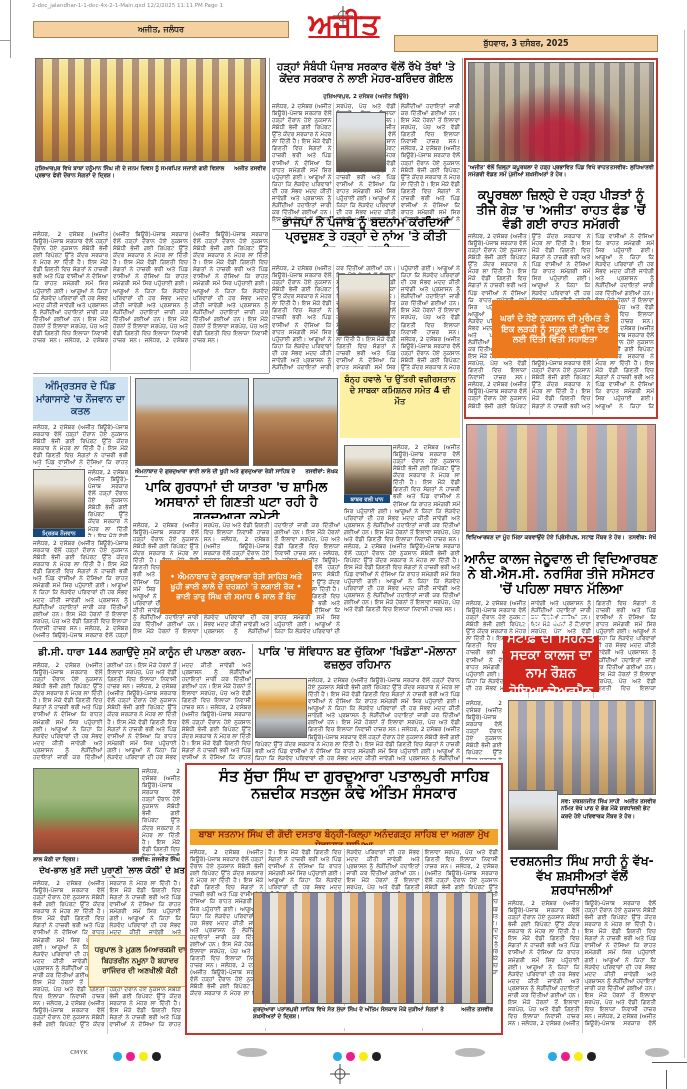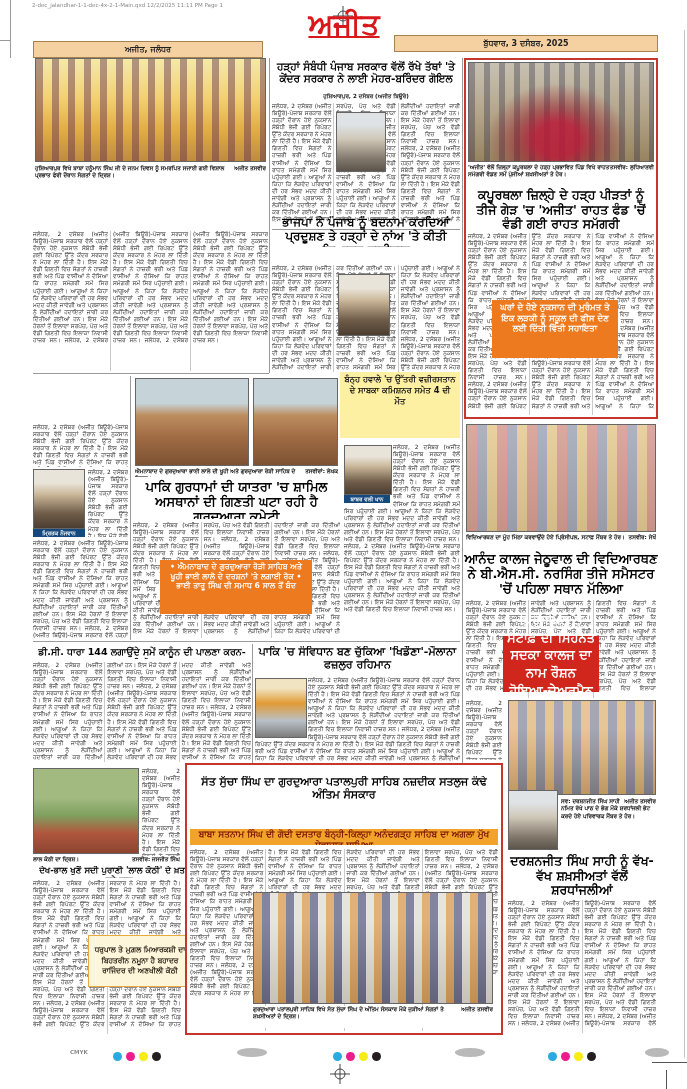--- a/index.html
+++ b/index.html
@@ -30,21 +30,21 @@
   .ph-college{background:repeating-linear-gradient(90deg,rgba(195,60,60,.34) 0 10px,rgba(60,90,160,.34) 10px 20px,rgba(230,180,60,.34) 20px 30px),
               linear-gradient(180deg,#e9e1d3,#c8beac);}
   .ph-crowd{background:repeating-linear-gradient(90deg,rgba(235,140,40,.5) 0 8px,rgba(45,55,120,.5) 8px 16px,rgba(245,245,245,.5) 16px 24px),
             linear-gradient(180deg,#dad4c8 0 26%,#988d7d);}
   .ph-hall{background:repeating-linear-gradient(90deg,rgba(230,150,40,.35) 0 9px,rgba(40,60,130,.35) 9px 18px),
            linear-gradient(180deg,#e7dfd1 0 30%,#cfc2ac 60%,#a6987f);}
   .ph-port{background:linear-gradient(180deg,#e9e4da 0 22%,#cbb89a 42%,#6f5c49 75%,#4c3e30);}
   .ph-port2{background:linear-gradient(180deg,#dfe3e6 0 20%,#cfc7b8 45%,#80766a 80%,#5c544a);}
   .ph-port-or{background:linear-gradient(180deg,#f1e4c2 0 16%,#e09b35 42%,#b9c0c7 72%,#7c7c7c);}
   .capbar{background:#15497e;color:#fff;font-size:5.5px;font-weight:bold;text-align:center;line-height:8px;overflow:hidden;}
-  .obox{background:#ed7a1f;color:#fff;font-weight:bold;text-align:center;display:flex;
+  .obox{background:#ed7a1f;color:#fff;font-weight:bold;text-align:center;display:flex;align-items:center;
         justify-content:center;padding:2px 4px;line-height:1.25;}
   .ybox{background:#fdf0a2;color:#151515;font-weight:bold;text-align:center;padding:2px 3px;line-height:1.3;}
   .cbox{background:#fdf6da;border:1.5px solid #e9a93c;color:#20140a;font-weight:bold;text-align:center;
         display:flex;align-items:center;justify-content:center;padding:2px 3px;line-height:1.45;}
   .rband{background:#d0261c;color:#fff;font-weight:bold;text-align:center;display:flex;align-items:center;
          justify-content:center;padding:2px 3px;line-height:1.35;}
   .blueband{background:#cfe3f2;color:#0e3766;font-weight:bold;text-align:center;display:flex;align-items:center;
             justify-content:center;line-height:1.35;}
   .redbox{border:2px solid #c5372c;background:#fff;}
   .kband{background:#f2a32b;color:#7c1402;font-weight:bold;text-align:center;line-height:1.2;overflow:hidden;}
@@ -68,21 +68,21 @@
       <div class="vr" style="height:1028px;background:#c4c4c4;"></div>
     </div>
   <div class="abs" style="left:333px;top:6px;">
     <svg width="20" height="20">
         <circle cx="10" cy="10" r="5" fill="none" stroke="#444" stroke-width="1"></circle>
         <line x1="10" y1="0" x2="10" y2="20" stroke="#444" stroke-width="1"></line>
         <line x1="0" y1="10" x2="20" y2="10" stroke="#444" stroke-width="1"></line>
       </svg>
   </div>
 
-  <div class="abs ear" style="left:33px;top:41px;width:230px;height:17px;">
+  <div class="abs ear" style="left:33px;top:21px;width:256px;height:17px;">
     <span>ਅਜੀਤ, ਜਲੰਧਰ</span>
   </div>
   <div class="abs mast" style="left:297px;top:8px;width:94px;height:33px;text-decoration:underline;">ਅਜੀਤ</div>
   <div class="abs ear" style="left:394px;top:35px;width:264px;height:17px;">
     <span>ਬੁੱਧਵਾਰ, 3 ਦਸੰਬਰ, 2025</span>
   </div>
 
   <div class="abs vr" style="left:269px;top:58px;height:315px;"></div>
   <div class="abs vr" style="left:462px;top:58px;height:705px;"></div>
   <div class="abs vr" style="left:130px;top:376px;height:264px;"></div>
@@ -115,20 +115,21 @@
   <div class="abs cap" style="left:468px;top:164px;width:186px;height:22px;">
     <span class="cr">ਤਸਵੀਰ: ਲੁਧਿਆਣਵੀ</span>
     <span>'ਅਜੀਤ' ਵੱਲੋਂ ਜ਼ਿਲ੍ਹਾ ਕਪੂਰਥਲਾ ਦੇ ਹੜ੍ਹ ਪ੍ਰਭਾਵਿਤ ਪਿੰਡ ਵਿਖੇ ਰਾਹਤ ਸਮੱਗਰੀ ਵੰਡਣ ਸਮੇਂ ਪੁੱਜੀਆਂ ਸ਼ਖ਼ਸੀਅਤਾਂ ਤੇ ਹੋਰ।</span>
   </div>
   <div class="abs hl" style="left:466px;top:188px;width:190px;height:42px;font-size:12.5px;">ਕਪੂਰਥਲਾ ਜ਼ਿਲ੍ਹੇ ਦੇ ਹੜ੍ਹ ਪੀੜਤਾਂ ਨੂੰ ਤੀਜੇ ਗੇੜ 'ਚ 'ਅਜੀਤ' ਰਾਹਤ ਫੰਡ 'ਚੋਂ ਵੰਡੀ ਗਈ ਰਾਹਤ ਸਮੱਗਰੀ</div>
   <div class="abs bd c3" style="left:468px;top:233px;width:186px;height:182px;">ਜਲੰਧਰ, 2 ਦਸੰਬਰ (ਅਜੀਤ ਬਿਊਰੋ)-ਪੰਜਾਬ ਸਰਕਾਰ ਵੱਲੋਂ ਹੜ੍ਹਾਂ ਦੌਰਾਨ ਹੋਏ ਨੁਕਸਾਨ ਸੰਬੰਧੀ ਭੇਜੀ ਗਈ ਰਿਪੋਰਟ ਉੱਤੇ ਕੇਂਦਰ ਸਰਕਾਰ ਨੇ ਮੋਹਰ ਲਾ ਦਿੱਤੀ ਹੈ। ਇਸ ਮੌਕੇ ਵੱਡੀ ਗਿਣਤੀ ਵਿਚ ਸੰਗਤਾਂ ਨੇ ਹਾਜ਼ਰੀ ਭਰੀ ਅਤੇ ਪਿੰਡ ਵਾਸੀਆਂ ਨੇ ਦੱਸਿਆ ਕਿ ਰਾਹਤ ਸਮੱਗਰੀ ਸਮੇਂ ਸਿਰ ਪਹੁੰਚਾਈ ਗਈ। ਆਗੂਆਂ ਨੇ ਕਿਹਾ ਕਿ ਲੋੜਵੰਦ ਪਰਿਵਾਰਾਂ ਦੀ ਹਰ ਸੰਭਵ ਮਦਦ ਕੀਤੀ ਜਾਵੇਗੀ ਅਤੇ ਪ੍ਰਸ਼ਾਸਨ ਨੂੰ ਲੋੜੀਂਦੀਆਂ ਹਦਾਇਤਾਂ ਜਾਰੀ ਕਰ ਦਿੱਤੀਆਂ ਗਈਆਂ ਹਨ। ਇਸ ਮੌਕੇ ਹੋਰਨਾਂ ਤੋਂ ਇਲਾਵਾ ਸਰਪੰਚ, ਪੰਚ ਅਤੇ ਵੱਡੀ ਗਿਣਤੀ ਵਿਚ ਇਲਾਕਾ ਨਿਵਾਸੀ ਹਾਜ਼ਰ ਸਨ। ਜਲੰਧਰ, 2 ਦਸੰਬਰ (ਅਜੀਤ ਬਿਊਰੋ)-ਪੰਜਾਬ ਸਰਕਾਰ ਵੱਲੋਂ ਹੜ੍ਹਾਂ ਦੌਰਾਨ ਹੋਏ ਨੁਕਸਾਨ ਸੰਬੰਧੀ ਭੇਜੀ ਗਈ ਰਿਪੋਰਟ ਉੱਤੇ ਕੇਂਦਰ ਸਰਕਾਰ ਨੇ ਮੋਹਰ ਲਾ ਦਿੱਤੀ ਹੈ। ਇਸ ਮੌਕੇ ਵੱਡੀ ਗਿਣਤੀ ਵਿਚ ਸੰਗਤਾਂ ਨੇ ਹਾਜ਼ਰੀ ਭਰੀ ਅਤੇ ਪਿੰਡ ਵਾਸੀਆਂ ਨੇ ਦੱਸਿਆ ਕਿ ਰਾਹਤ ਸਮੱਗਰੀ ਸਮੇਂ ਸਿਰ ਪਹੁੰਚਾਈ ਗਈ। ਆਗੂਆਂ ਨੇ ਕਿਹਾ ਕਿ ਲੋੜਵੰਦ ਪਰਿਵਾਰਾਂ ਦੀ ਹਰ ਸੰਭਵ ਮਦਦ ਕੀਤੀ ਜਾਵੇਗੀ ਅਤੇ ਪ੍ਰਸ਼ਾਸਨ ਨੂੰ ਲੋੜੀਂਦੀਆਂ ਹਦਾਇਤਾਂ ਜਾਰੀ ਕਰ ਦਿੱਤੀਆਂ ਗਈਆਂ ਹਨ। ਇਸ ਮੌਕੇ ਹੋਰਨਾਂ ਤੋਂ ਇਲਾਵਾ ਸਰਪੰਚ, ਪੰਚ ਅਤੇ ਵੱਡੀ ਗਿਣਤੀ ਵਿਚ ਇਲਾਕਾ ਨਿਵਾਸੀ ਹਾਜ਼ਰ ਸਨ। ਜਲੰਧਰ, 2 ਦਸੰਬਰ (ਅਜੀਤ ਬਿਊਰੋ)-ਪੰਜਾਬ ਸਰਕਾਰ ਵੱਲੋਂ ਹੜ੍ਹਾਂ ਦੌਰਾਨ ਹੋਏ ਨੁਕਸਾਨ ਸੰਬੰਧੀ ਭੇਜੀ ਗਈ ਰਿਪੋਰਟ ਉੱਤੇ ਕੇਂਦਰ ਸਰਕਾਰ ਨੇ ਮੋਹਰ ਲਾ ਦਿੱਤੀ ਹੈ। ਇਸ ਮੌਕੇ ਵੱਡੀ ਗਿਣਤੀ ਵਿਚ ਸੰਗਤਾਂ ਨੇ ਹਾਜ਼ਰੀ ਭਰੀ ਅਤੇ ਪਿੰਡ ਵਾਸੀਆਂ ਨੇ ਦੱਸਿਆ ਕਿ ਰਾਹਤ ਸਮੱਗਰੀ ਸਮੇਂ ਸਿਰ ਪਹੁੰਚਾਈ ਗਈ। ਆਗੂਆਂ ਨੇ ਕਿਹਾ ਕਿ ਲੋੜਵੰਦ ਪਰਿਵਾਰਾਂ ਦੀ ਹਰ ਸੰਭਵ ਮਦਦ ਕੀਤੀ ਜਾਵੇਗੀ ਅਤੇ ਪ੍ਰਸ਼ਾਸਨ ਨੂੰ ਲੋੜੀਂਦੀਆਂ ਹਦਾਇਤਾਂ ਜਾਰੀ ਕਰ ਦਿੱਤੀਆਂ ਗਈਆਂ ਹਨ। ਇਸ ਮੌਕੇ ਹੋਰਨਾਂ ਤੋਂ ਇਲਾਵਾ ਸਰਪੰਚ, ਪੰਚ ਅਤੇ ਵੱਡੀ ਗਿਣਤੀ ਵਿਚ ਇਲਾਕਾ ਨਿਵਾਸੀ ਹਾਜ਼ਰ ਸਨ। ਜਲੰਧਰ, 2 ਦਸੰਬਰ (ਅਜੀਤ ਬਿਊਰੋ)-ਪੰਜਾਬ ਸਰਕਾਰ ਵੱਲੋਂ ਹੜ੍ਹਾਂ ਦੌਰਾਨ ਹੋਏ ਨੁਕਸਾਨ ਸੰਬੰਧੀ ਭੇਜੀ ਗਈ ਰਿਪੋਰਟ ਉੱਤੇ ਕੇਂਦਰ ਸਰਕਾਰ ਨੇ ਮੋਹਰ ਲਾ ਦਿੱਤੀ ਹੈ। ਇਸ ਮੌਕੇ ਵੱਡੀ ਗਿਣਤੀ ਵਿਚ ਸੰਗਤਾਂ ਨੇ ਹਾਜ਼ਰੀ ਭਰੀ ਅਤੇ ਪਿੰਡ ਵਾਸੀਆਂ ਨੇ ਦੱਸਿਆ ਕਿ ਰਾਹਤ ਸਮੱਗਰੀ ਸਮੇਂ ਸਿਰ ਪਹੁੰਚਾਈ ਗਈ। ਆਗੂਆਂ ਨੇ ਕਿਹਾ ਕਿ ਲੋੜਵੰਦ ਪਰਿਵਾਰਾਂ ਦੀ ਹਰ ਸੰਭਵ ਮਦਦ ਕੀਤੀ ਜਾਵੇਗੀ ਅਤੇ ਪ੍ਰਸ਼ਾਸਨ ਨੂੰ ਲੋੜੀਂਦੀਆਂ ਹਦਾਇਤਾਂ ਜਾਰੀ ਕਰ ਦਿੱਤੀਆਂ ਗਈਆਂ ਹਨ। ਇਸ ਮੌਕੇ ਹੋਰਨਾਂ ਤੋਂ ਇਲਾਵਾ ਸਰਪੰਚ, ਪੰਚ ਅਤੇ ਵੱਡੀ ਗਿਣਤੀ ਵਿਚ ਇਲਾਕਾ ਨਿਵਾਸੀ ਹਾਜ਼ਰ ਸਨ।</div>
   <div class="abs obox" style="left:492px;top:300px;width:126px;height:58px;font-size:8.6px;">
     <span>ਘਰਾਂ ਦੇ ਹੋਏ ਨੁਕਸਾਨ ਦੀ ਮੁਰੰਮਤ ਤੇ ਇਕ ਲੜਕੀ ਨੂੰ ਸਕੂਲ ਦੀ ਫੀਸ ਦੇਣ ਲਈ ਦਿੱਤੀ ਵਿੱਤੀ ਸਹਾਇਤਾ</span>
   </div>
 
+  <div class="abs blueband" style="left:33px;top:377px;width:95px;height:44px;font-size:9.5px;">ਅੰਮ੍ਰਿਤਸਰ ਦੇ ਪਿੰਡ ਮਾਂਗਾਸਾਏ 'ਚ ਨੌਜਵਾਨ ਦਾ ਕਤਲ</div>
   <div class="abs bd" style="left:33px;top:424px;width:95px;height:43px;">ਜਲੰਧਰ, 2 ਦਸੰਬਰ (ਅਜੀਤ ਬਿਊਰੋ)-ਪੰਜਾਬ ਸਰਕਾਰ ਵੱਲੋਂ ਹੜ੍ਹਾਂ ਦੌਰਾਨ ਹੋਏ ਨੁਕਸਾਨ ਸੰਬੰਧੀ ਭੇਜੀ ਗਈ ਰਿਪੋਰਟ ਉੱਤੇ ਕੇਂਦਰ ਸਰਕਾਰ ਨੇ ਮੋਹਰ ਲਾ ਦਿੱਤੀ ਹੈ। ਇਸ ਮੌਕੇ ਵੱਡੀ ਗਿਣਤੀ ਵਿਚ ਸੰਗਤਾਂ ਨੇ ਹਾਜ਼ਰੀ ਭਰੀ ਅਤੇ ਪਿੰਡ ਵਾਸੀਆਂ ਨੇ ਦੱਸਿਆ ਕਿ ਰਾਹਤ ਸਮੱਗਰੀ ਸਮੇਂ ਸਿਰ ਪਹੁੰਚਾਈ ਗਈ। ਆਗੂਆਂ ਨੇ ਕਿਹਾ ਕਿ ਲੋੜਵੰਦ ਪਰਿਵਾਰਾਂ ਦੀ ਹਰ ਸੰਭਵ ਮਦਦ ਕੀਤੀ ਜਾਵੇਗੀ ਅਤੇ ਪ੍ਰਸ਼ਾਸਨ ਨੂੰ ਲੋੜੀਂਦੀਆਂ ਹਦਾਇਤਾਂ ਜਾਰੀ ਕਰ ਦਿੱਤੀਆਂ ਗਈਆਂ ਹਨ। ਇਸ ਮੌਕੇ ਹੋਰਨਾਂ ਤੋਂ ਇਲਾਵਾ ਸਰਪੰਚ, ਪੰਚ ਅਤੇ ਵੱਡੀ ਗਿਣਤੀ ਵਿਚ ਇਲਾਕਾ ਨਿਵਾਸੀ ਹਾਜ਼ਰ ਸਨ।</div>
   <div class="abs ph ph-port" style="left:33px;top:469px;width:52px;height:60px;"></div>
   <div class="abs capbar" style="left:33px;top:529px;width:52px;height:8px;">ਮ੍ਰਿਤਕ ਨੌਜਵਾਨ</div>
   <div class="abs bd" style="left:88px;top:469px;width:40px;height:68px;">ਜਲੰਧਰ, 2 ਦਸੰਬਰ (ਅਜੀਤ ਬਿਊਰੋ)-ਪੰਜਾਬ ਸਰਕਾਰ ਵੱਲੋਂ ਹੜ੍ਹਾਂ ਦੌਰਾਨ ਹੋਏ ਨੁਕਸਾਨ ਸੰਬੰਧੀ ਭੇਜੀ ਗਈ ਰਿਪੋਰਟ ਉੱਤੇ ਕੇਂਦਰ ਸਰਕਾਰ ਨੇ ਮੋਹਰ ਲਾ ਦਿੱਤੀ ਹੈ। ਇਸ ਮੌਕੇ ਵੱਡੀ ਗਿਣਤੀ ਵਿਚ ਸੰਗਤਾਂ ਨੇ ਹਾਜ਼ਰੀ ਭਰੀ ਅਤੇ ਪਿੰਡ ਵਾਸੀਆਂ ਨੇ ਦੱਸਿਆ ਕਿ ਰਾਹਤ ਸਮੱਗਰੀ ਸਮੇਂ ਸਿਰ ਪਹੁੰਚਾਈ ਗਈ। ਆਗੂਆਂ ਨੇ ਕਿਹਾ ਕਿ ਲੋੜਵੰਦ ਪਰਿਵਾਰਾਂ ਦੀ ਹਰ ਸੰਭਵ ਮਦਦ ਕੀਤੀ ਜਾਵੇਗੀ ਅਤੇ ਪ੍ਰਸ਼ਾਸਨ ਨੂੰ ਲੋੜੀਂਦੀਆਂ ਹਦਾਇਤਾਂ ਜਾਰੀ ਕਰ ਦਿੱਤੀਆਂ ਗਈਆਂ ਹਨ। ਇਸ ਮੌਕੇ ਹੋਰਨਾਂ ਤੋਂ ਇਲਾਵਾ ਸਰਪੰਚ, ਪੰਚ ਅਤੇ ਵੱਡੀ ਗਿਣਤੀ ਵਿਚ ਇਲਾਕਾ ਨਿਵਾਸੀ ਹਾਜ਼ਰ ਸਨ।</div>
   <div class="abs bd" style="left:33px;top:540px;width:95px;height:98px;">ਜਲੰਧਰ, 2 ਦਸੰਬਰ (ਅਜੀਤ ਬਿਊਰੋ)-ਪੰਜਾਬ ਸਰਕਾਰ ਵੱਲੋਂ ਹੜ੍ਹਾਂ ਦੌਰਾਨ ਹੋਏ ਨੁਕਸਾਨ ਸੰਬੰਧੀ ਭੇਜੀ ਗਈ ਰਿਪੋਰਟ ਉੱਤੇ ਕੇਂਦਰ ਸਰਕਾਰ ਨੇ ਮੋਹਰ ਲਾ ਦਿੱਤੀ ਹੈ। ਇਸ ਮੌਕੇ ਵੱਡੀ ਗਿਣਤੀ ਵਿਚ ਸੰਗਤਾਂ ਨੇ ਹਾਜ਼ਰੀ ਭਰੀ ਅਤੇ ਪਿੰਡ ਵਾਸੀਆਂ ਨੇ ਦੱਸਿਆ ਕਿ ਰਾਹਤ ਸਮੱਗਰੀ ਸਮੇਂ ਸਿਰ ਪਹੁੰਚਾਈ ਗਈ। ਆਗੂਆਂ ਨੇ ਕਿਹਾ ਕਿ ਲੋੜਵੰਦ ਪਰਿਵਾਰਾਂ ਦੀ ਹਰ ਸੰਭਵ ਮਦਦ ਕੀਤੀ ਜਾਵੇਗੀ ਅਤੇ ਪ੍ਰਸ਼ਾਸਨ ਨੂੰ ਲੋੜੀਂਦੀਆਂ ਹਦਾਇਤਾਂ ਜਾਰੀ ਕਰ ਦਿੱਤੀਆਂ ਗਈਆਂ ਹਨ। ਇਸ ਮੌਕੇ ਹੋਰਨਾਂ ਤੋਂ ਇਲਾਵਾ ਸਰਪੰਚ, ਪੰਚ ਅਤੇ ਵੱਡੀ ਗਿਣਤੀ ਵਿਚ ਇਲਾਕਾ ਨਿਵਾਸੀ ਹਾਜ਼ਰ ਸਨ। ਜਲੰਧਰ, 2 ਦਸੰਬਰ (ਅਜੀਤ ਬਿਊਰੋ)-ਪੰਜਾਬ ਸਰਕਾਰ ਵੱਲੋਂ ਹੜ੍ਹਾਂ ਦੌਰਾਨ ਹੋਏ ਨੁਕਸਾਨ ਸੰਬੰਧੀ ਭੇਜੀ ਗਈ ਰਿਪੋਰਟ ਉੱਤੇ ਕੇਂਦਰ ਸਰਕਾਰ ਨੇ ਮੋਹਰ ਲਾ ਦਿੱਤੀ ਹੈ। ਇਸ ਮੌਕੇ ਵੱਡੀ ਗਿਣਤੀ ਵਿਚ ਸੰਗਤਾਂ ਨੇ ਹਾਜ਼ਰੀ ਭਰੀ ਅਤੇ ਪਿੰਡ ਵਾਸੀਆਂ ਨੇ ਦੱਸਿਆ ਕਿ ਰਾਹਤ ਸਮੱਗਰੀ ਸਮੇਂ ਸਿਰ ਪਹੁੰਚਾਈ ਗਈ। ਆਗੂਆਂ ਨੇ ਕਿਹਾ ਕਿ ਲੋੜਵੰਦ ਪਰਿਵਾਰਾਂ ਦੀ ਹਰ ਸੰਭਵ ਮਦਦ ਕੀਤੀ ਜਾਵੇਗੀ ਅਤੇ ਪ੍ਰਸ਼ਾਸਨ ਨੂੰ ਲੋੜੀਂਦੀਆਂ ਹਦਾਇਤਾਂ ਜਾਰੀ ਕਰ ਦਿੱਤੀਆਂ ਗਈਆਂ ਹਨ। ਇਸ ਮੌਕੇ ਹੋਰਨਾਂ ਤੋਂ ਇਲਾਵਾ ਸਰਪੰਚ, ਪੰਚ ਅਤੇ ਵੱਡੀ ਗਿਣਤੀ ਵਿਚ ਇਲਾਕਾ ਨਿਵਾਸੀ ਹਾਜ਼ਰ ਸਨ।</div>
 
   <div class="abs ph ph-ruin" style="left:135px;top:378px;width:114px;height:88px;"></div>
   <div class="abs ph ph-ruin" style="left:253px;top:378px;width:85px;height:88px;"></div>
   <div class="abs cap" style="left:135px;top:468px;width:203px;height:9px;">
     <span class="cr">ਤਸਵੀਰਾਂ: ਲੇਖਕ</span>
@@ -175,21 +176,21 @@
     <span class="cr">ਤਸਵੀਰ: ਜਸਜੀਤ ਸਿੰਘ</span>
     <span>ਲਾਲ ਕੋਠੀ ਦਾ ਦ੍ਰਿਸ਼।</span>
   </div>
   <div class="abs hl" style="left:33px;top:866px;width:172px;height:12px;font-size:8.6px;">ਦੇਖ-ਭਾਲ ਖੁਣੋਂ ਸਦੀ ਪੁਰਾਣੀ 'ਲਾਲ ਕੋਠੀ' ਦੇ ਖ਼ਤਮ ਹੋ ਰਹੇ ਬਾਨ</div>
   <div class="abs bd c2" style="left:33px;top:880px;width:148px;height:154px;">ਜਲੰਧਰ, 2 ਦਸੰਬਰ (ਅਜੀਤ ਬਿਊਰੋ)-ਪੰਜਾਬ ਸਰਕਾਰ ਵੱਲੋਂ ਹੜ੍ਹਾਂ ਦੌਰਾਨ ਹੋਏ ਨੁਕਸਾਨ ਸੰਬੰਧੀ ਭੇਜੀ ਗਈ ਰਿਪੋਰਟ ਉੱਤੇ ਕੇਂਦਰ ਸਰਕਾਰ ਨੇ ਮੋਹਰ ਲਾ ਦਿੱਤੀ ਹੈ। ਇਸ ਮੌਕੇ ਵੱਡੀ ਗਿਣਤੀ ਵਿਚ ਸੰਗਤਾਂ ਨੇ ਹਾਜ਼ਰੀ ਭਰੀ ਅਤੇ ਪਿੰਡ ਵਾਸੀਆਂ ਨੇ ਦੱਸਿਆ ਕਿ ਰਾਹਤ ਸਮੱਗਰੀ ਸਮੇਂ ਸਿਰ ਪਹੁੰਚਾਈ ਗਈ। ਆਗੂਆਂ ਨੇ ਕਿਹਾ ਕਿ ਲੋੜਵੰਦ ਪਰਿਵਾਰਾਂ ਦੀ ਹਰ ਸੰਭਵ ਮਦਦ ਕੀਤੀ ਜਾਵੇਗੀ ਅਤੇ ਪ੍ਰਸ਼ਾਸਨ ਨੂੰ ਲੋੜੀਂਦੀਆਂ ਹਦਾਇਤਾਂ ਜਾਰੀ ਕਰ ਦਿੱਤੀਆਂ ਗਈਆਂ ਹਨ। ਇਸ ਮੌਕੇ ਹੋਰਨਾਂ ਤੋਂ ਇਲਾਵਾ ਸਰਪੰਚ, ਪੰਚ ਅਤੇ ਵੱਡੀ ਗਿਣਤੀ ਵਿਚ ਇਲਾਕਾ ਨਿਵਾਸੀ ਹਾਜ਼ਰ ਸਨ। ਜਲੰਧਰ, 2 ਦਸੰਬਰ (ਅਜੀਤ ਬਿਊਰੋ)-ਪੰਜਾਬ ਸਰਕਾਰ ਵੱਲੋਂ ਹੜ੍ਹਾਂ ਦੌਰਾਨ ਹੋਏ ਨੁਕਸਾਨ ਸੰਬੰਧੀ ਭੇਜੀ ਗਈ ਰਿਪੋਰਟ ਉੱਤੇ ਕੇਂਦਰ ਸਰਕਾਰ ਨੇ ਮੋਹਰ ਲਾ ਦਿੱਤੀ ਹੈ। ਇਸ ਮੌਕੇ ਵੱਡੀ ਗਿਣਤੀ ਵਿਚ ਸੰਗਤਾਂ ਨੇ ਹਾਜ਼ਰੀ ਭਰੀ ਅਤੇ ਪਿੰਡ ਵਾਸੀਆਂ ਨੇ ਦੱਸਿਆ ਕਿ ਰਾਹਤ ਸਮੱਗਰੀ ਸਮੇਂ ਸਿਰ ਪਹੁੰਚਾਈ ਗਈ। ਆਗੂਆਂ ਨੇ ਕਿਹਾ ਕਿ ਲੋੜਵੰਦ ਪਰਿਵਾਰਾਂ ਦੀ ਹਰ ਸੰਭਵ ਮਦਦ ਕੀਤੀ ਜਾਵੇਗੀ ਅਤੇ ਪ੍ਰਸ਼ਾਸਨ ਨੂੰ ਲੋੜੀਂਦੀਆਂ ਹਦਾਇਤਾਂ ਜਾਰੀ ਕਰ ਦਿੱਤੀਆਂ ਗਈਆਂ ਹਨ। ਇਸ ਮੌਕੇ ਹੋਰਨਾਂ ਤੋਂ ਇਲਾਵਾ ਸਰਪੰਚ, ਪੰਚ ਅਤੇ ਵੱਡੀ ਗਿਣਤੀ ਵਿਚ ਇਲਾਕਾ ਨਿਵਾਸੀ ਹਾਜ਼ਰ ਸਨ। ਜਲੰਧਰ, 2 ਦਸੰਬਰ (ਅਜੀਤ ਬਿਊਰੋ)-ਪੰਜਾਬ ਸਰਕਾਰ ਵੱਲੋਂ ਹੜ੍ਹਾਂ ਦੌਰਾਨ ਹੋਏ ਨੁਕਸਾਨ ਸੰਬੰਧੀ ਭੇਜੀ ਗਈ ਰਿਪੋਰਟ ਉੱਤੇ ਕੇਂਦਰ ਸਰਕਾਰ ਨੇ ਮੋਹਰ ਲਾ ਦਿੱਤੀ ਹੈ। ਇਸ ਮੌਕੇ ਵੱਡੀ ਗਿਣਤੀ ਵਿਚ ਸੰਗਤਾਂ ਨੇ ਹਾਜ਼ਰੀ ਭਰੀ ਅਤੇ ਪਿੰਡ ਵਾਸੀਆਂ ਨੇ ਦੱਸਿਆ ਕਿ ਰਾਹਤ ਸਮੱਗਰੀ ਸਮੇਂ ਸਿਰ ਪਹੁੰਚਾਈ ਗਈ। ਆਗੂਆਂ ਨੇ ਕਿਹਾ ਕਿ ਲੋੜਵੰਦ ਪਰਿਵਾਰਾਂ ਦੀ ਹਰ ਸੰਭਵ ਮਦਦ ਕੀਤੀ ਜਾਵੇਗੀ ਅਤੇ ਪ੍ਰਸ਼ਾਸਨ ਨੂੰ ਲੋੜੀਂਦੀਆਂ ਹਦਾਇਤਾਂ ਜਾਰੀ ਕਰ ਦਿੱਤੀਆਂ ਗਈਆਂ ਹਨ। ਇਸ ਮੌਕੇ ਹੋਰਨਾਂ ਤੋਂ ਇਲਾਵਾ ਸਰਪੰਚ, ਪੰਚ ਅਤੇ ਵੱਡੀ ਗਿਣਤੀ ਵਿਚ ਇਲਾਕਾ ਨਿਵਾਸੀ ਹਾਜ਼ਰ ਸਨ।</div>
   <div class="abs cbox" style="left:88px;top:935px;width:104px;height:52px;font-size:7.4px;">
     <span>ਧਰੁਪਾਲ ਤੇ ਮੁਗ਼ਲ ਮਿਆਰਕਸ਼ੀ ਦਾ ਬਿਹਤਰੀਨ ਨਮੂਨਾ ਹੈ ਬਹਾਦਰ ਰਾਜਿੰਦਰ ਦੀ ਅਣਖੀਲੀ ਕੋਠੀ</span>
   </div>
 
   <div class="abs redbox" style="left:185px;top:763px;width:318px;height:272px;"></div>
-  <div class="abs hl" style="left:190px;top:768px;width:308px;height:58px;font-size:11px;margin-top:8px;">ਸੰਤ ਸੁੱਚਾ ਸਿੰਘ ਦਾ ਗੁਰਦੁਆਰਾ ਪਤਾਲਪੁਰੀ ਸਾਹਿਬ ਨਜ਼ਦੀਕ ਸਤਲੁਜ ਕੰਢੇ ਅੰਤਿਮ ਸੰਸਕਾਰ</div>
+  <div class="abs hl" style="left:200px;top:768px;width:308px;height:58px;font-size:15px;">ਸੰਤ ਸੁੱਚਾ ਸਿੰਘ ਦਾ ਗੁਰਦੁਆਰਾ ਪਤਾਲਪੁਰੀ ਸਾਹਿਬ ਨਜ਼ਦੀਕ ਸਤਲੁਜ ਕੰਢੇ ਅੰਤਿਮ ਸੰਸਕਾਰ</div>
   <div class="abs kband" style="left:190px;top:829px;width:308px;height:16px;font-size:9px;">ਬਾਬਾ ਸਤਨਾਮ ਸਿੰਘ ਦੀ ਗੋਦੀ ਦਸਤਾਰ ਬੰਨ੍ਹੀ-ਕਿਲ੍ਹਾ ਅਨੰਦਗੜ੍ਹ ਸਾਹਿਬ ਦਾ ਅਗਲਾ ਮੁੱਖ ਸੇਵਾਦਾਰ ਥਾਪਿਆ</div>
   <div class="abs bd c4" style="left:190px;top:849px;width:308px;height:182px;">ਜਲੰਧਰ, 2 ਦਸੰਬਰ (ਅਜੀਤ ਬਿਊਰੋ)-ਪੰਜਾਬ ਸਰਕਾਰ ਵੱਲੋਂ ਹੜ੍ਹਾਂ ਦੌਰਾਨ ਹੋਏ ਨੁਕਸਾਨ ਸੰਬੰਧੀ ਭੇਜੀ ਗਈ ਰਿਪੋਰਟ ਉੱਤੇ ਕੇਂਦਰ ਸਰਕਾਰ ਨੇ ਮੋਹਰ ਲਾ ਦਿੱਤੀ ਹੈ। ਇਸ ਮੌਕੇ ਵੱਡੀ ਗਿਣਤੀ ਵਿਚ ਸੰਗਤਾਂ ਨੇ ਹਾਜ਼ਰੀ ਭਰੀ ਅਤੇ ਪਿੰਡ ਵਾਸੀਆਂ ਨੇ ਦੱਸਿਆ ਕਿ ਰਾਹਤ ਸਮੱਗਰੀ ਸਮੇਂ ਸਿਰ ਪਹੁੰਚਾਈ ਗਈ। ਆਗੂਆਂ ਨੇ ਕਿਹਾ ਕਿ ਲੋੜਵੰਦ ਪਰਿਵਾਰਾਂ ਦੀ ਹਰ ਸੰਭਵ ਮਦਦ ਕੀਤੀ ਜਾਵੇਗੀ ਅਤੇ ਪ੍ਰਸ਼ਾਸਨ ਨੂੰ ਲੋੜੀਂਦੀਆਂ ਹਦਾਇਤਾਂ ਜਾਰੀ ਕਰ ਦਿੱਤੀਆਂ ਗਈਆਂ ਹਨ। ਇਸ ਮੌਕੇ ਹੋਰਨਾਂ ਤੋਂ ਇਲਾਵਾ ਸਰਪੰਚ, ਪੰਚ ਅਤੇ ਵੱਡੀ ਗਿਣਤੀ ਵਿਚ ਇਲਾਕਾ ਨਿਵਾਸੀ ਹਾਜ਼ਰ ਸਨ। ਜਲੰਧਰ, 2 ਦਸੰਬਰ (ਅਜੀਤ ਬਿਊਰੋ)-ਪੰਜਾਬ ਸਰਕਾਰ ਵੱਲੋਂ ਹੜ੍ਹਾਂ ਦੌਰਾਨ ਹੋਏ ਨੁਕਸਾਨ ਸੰਬੰਧੀ ਭੇਜੀ ਗਈ ਰਿਪੋਰਟ ਉੱਤੇ ਕੇਂਦਰ ਸਰਕਾਰ ਨੇ ਮੋਹਰ ਲਾ ਦਿੱਤੀ ਹੈ। ਇਸ ਮੌਕੇ ਵੱਡੀ ਗਿਣਤੀ ਵਿਚ ਸੰਗਤਾਂ ਨੇ ਹਾਜ਼ਰੀ ਭਰੀ ਅਤੇ ਪਿੰਡ ਵਾਸੀਆਂ ਨੇ ਦੱਸਿਆ ਕਿ ਰਾਹਤ ਸਮੱਗਰੀ ਸਮੇਂ ਸਿਰ ਪਹੁੰਚਾਈ ਗਈ। ਆਗੂਆਂ ਨੇ ਕਿਹਾ ਕਿ ਲੋੜਵੰਦ ਪਰਿਵਾਰਾਂ ਦੀ ਹਰ ਸੰਭਵ ਮਦਦ ਕੀਤੀ ਜਾਵੇਗੀ ਅਤੇ ਪ੍ਰਸ਼ਾਸਨ ਨੂੰ ਲੋੜੀਂਦੀਆਂ ਹਦਾਇਤਾਂ ਜਾਰੀ ਕਰ ਦਿੱਤੀਆਂ ਗਈਆਂ ਹਨ। ਇਸ ਮੌਕੇ ਹੋਰਨਾਂ ਤੋਂ ਇਲਾਵਾ ਸਰਪੰਚ, ਪੰਚ ਅਤੇ ਵੱਡੀ ਗਿਣਤੀ ਵਿਚ ਇਲਾਕਾ ਨਿਵਾਸੀ ਹਾਜ਼ਰ ਸਨ। ਜਲੰਧਰ, 2 ਦਸੰਬਰ (ਅਜੀਤ ਬਿਊਰੋ)-ਪੰਜਾਬ ਸਰਕਾਰ ਵੱਲੋਂ ਹੜ੍ਹਾਂ ਦੌਰਾਨ ਹੋਏ ਨੁਕਸਾਨ ਸੰਬੰਧੀ ਭੇਜੀ ਗਈ ਰਿਪੋਰਟ ਉੱਤੇ ਕੇਂਦਰ ਸਰਕਾਰ ਨੇ ਮੋਹਰ ਲਾ ਦਿੱਤੀ ਹੈ। ਇਸ ਮੌਕੇ ਵੱਡੀ ਗਿਣਤੀ ਵਿਚ ਸੰਗਤਾਂ ਨੇ ਹਾਜ਼ਰੀ ਭਰੀ ਅਤੇ ਪਿੰਡ ਵਾਸੀਆਂ ਨੇ ਦੱਸਿਆ ਕਿ ਰਾਹਤ ਸਮੱਗਰੀ ਸਮੇਂ ਸਿਰ ਪਹੁੰਚਾਈ ਗਈ। ਆਗੂਆਂ ਨੇ ਕਿਹਾ ਕਿ ਲੋੜਵੰਦ ਪਰਿਵਾਰਾਂ ਦੀ ਹਰ ਸੰਭਵ ਮਦਦ ਕੀਤੀ ਜਾਵੇਗੀ ਅਤੇ ਪ੍ਰਸ਼ਾਸਨ ਨੂੰ ਲੋੜੀਂਦੀਆਂ ਹਦਾਇਤਾਂ ਜਾਰੀ ਕਰ ਦਿੱਤੀਆਂ ਗਈਆਂ ਹਨ। ਇਸ ਮੌਕੇ ਹੋਰਨਾਂ ਤੋਂ ਇਲਾਵਾ ਸਰਪੰਚ, ਪੰਚ ਅਤੇ ਵੱਡੀ ਗਿਣਤੀ ਵਿਚ ਇਲਾਕਾ ਨਿਵਾਸੀ ਹਾਜ਼ਰ ਸਨ। ਜਲੰਧਰ, 2 ਦਸੰਬਰ (ਅਜੀਤ ਬਿਊਰੋ)-ਪੰਜਾਬ ਸਰਕਾਰ ਵੱਲੋਂ ਹੜ੍ਹਾਂ ਦੌਰਾਨ ਹੋਏ ਨੁਕਸਾਨ ਸੰਬੰਧੀ ਭੇਜੀ ਗਈ ਰਿਪੋਰਟ ਉੱਤੇ ਕੇਂਦਰ ਸਰਕਾਰ ਨੇ ਮੋਹਰ ਲਾ ਦਿੱਤੀ ਹੈ। ਇਸ ਮੌਕੇ ਵੱਡੀ ਗਿਣਤੀ ਵਿਚ ਸੰਗਤਾਂ ਨੇ ਹਾਜ਼ਰੀ ਭਰੀ ਅਤੇ ਪਿੰਡ ਵਾਸੀਆਂ ਨੇ ਦੱਸਿਆ ਕਿ ਰਾਹਤ ਸਮੱਗਰੀ ਸਮੇਂ ਸਿਰ ਪਹੁੰਚਾਈ ਗਈ। ਆਗੂਆਂ ਨੇ ਕਿਹਾ ਕਿ ਲੋੜਵੰਦ ਪਰਿਵਾਰਾਂ ਦੀ ਹਰ ਸੰਭਵ ਮਦਦ ਕੀਤੀ ਜਾਵੇਗੀ ਅਤੇ ਪ੍ਰਸ਼ਾਸਨ ਨੂੰ ਲੋੜੀਂਦੀਆਂ ਹਦਾਇਤਾਂ ਜਾਰੀ ਕਰ ਦਿੱਤੀਆਂ ਗਈਆਂ ਹਨ। ਇਸ ਮੌਕੇ ਹੋਰਨਾਂ ਤੋਂ ਇਲਾਵਾ ਸਰਪੰਚ, ਪੰਚ ਅਤੇ ਵੱਡੀ ਗਿਣਤੀ ਵਿਚ ਇਲਾਕਾ ਨਿਵਾਸੀ ਹਾਜ਼ਰ ਸਨ। ਜਲੰਧਰ, 2 ਦਸੰਬਰ (ਅਜੀਤ ਬਿਊਰੋ)-ਪੰਜਾਬ ਸਰਕਾਰ ਵੱਲੋਂ ਹੜ੍ਹਾਂ ਦੌਰਾਨ ਹੋਏ ਨੁਕਸਾਨ ਸੰਬੰਧੀ ਭੇਜੀ ਗਈ ਰਿਪੋਰਟ ਉੱਤੇ ਕੇਂਦਰ ਸਰਕਾਰ ਨੇ ਮੋਹਰ ਲਾ ਦਿੱਤੀ ਹੈ। ਇਸ ਮੌਕੇ ਵੱਡੀ ਗਿਣਤੀ ਵਿਚ ਸੰਗਤਾਂ ਨੇ ਹਾਜ਼ਰੀ ਭਰੀ ਅਤੇ ਪਿੰਡ ਵਾਸੀਆਂ ਨੇ ਦੱਸਿਆ ਕਿ ਰਾਹਤ ਸਮੱਗਰੀ ਸਮੇਂ ਸਿਰ ਪਹੁੰਚਾਈ ਗਈ। ਆਗੂਆਂ ਨੇ ਕਿਹਾ ਕਿ ਲੋੜਵੰਦ ਪਰਿਵਾਰਾਂ ਦੀ ਹਰ ਸੰਭਵ ਮਦਦ ਕੀਤੀ ਜਾਵੇਗੀ ਅਤੇ ਪ੍ਰਸ਼ਾਸਨ ਨੂੰ ਲੋੜੀਂਦੀਆਂ ਹਦਾਇਤਾਂ ਜਾਰੀ ਕਰ ਦਿੱਤੀਆਂ ਗਈਆਂ ਹਨ। ਇਸ ਮੌਕੇ ਹੋਰਨਾਂ ਤੋਂ ਇਲਾਵਾ ਸਰਪੰਚ, ਪੰਚ ਅਤੇ ਵੱਡੀ ਗਿਣਤੀ ਵਿਚ ਇਲਾਕਾ ਨਿਵਾਸੀ ਹਾਜ਼ਰ ਸਨ।</div>
   <div class="abs ph ph-crowd" style="left:253px;top:892px;width:240px;height:112px;"></div>
   <div class="abs cap" style="left:253px;top:1006px;width:240px;height:22px;background:#fff;">
     <span class="cr">ਅਜੀਤ ਤਸਵੀਰ</span>
     <span>ਗੁਰਦੁਆਰਾ ਪਤਾਲਪੁਰੀ ਸਾਹਿਬ ਵਿਖੇ ਸੰਤ ਸੁੱਚਾ ਸਿੰਘ ਦੇ ਅੰਤਿਮ ਸੰਸਕਾਰ ਮੌਕੇ ਜੁੜੀਆਂ ਸੰਗਤਾਂ ਤੇ ਸ਼ਖ਼ਸੀਅਤਾਂ ਦੇ ਦ੍ਰਿਸ਼।</span>
   </div>
 
   <div class="abs ph ph-hall" style="left:508px;top:700px;width:148px;height:95px;"></div>
   <div class="abs ph ph-port2" style="left:508px;top:790px;width:50px;height:60px;"></div>

